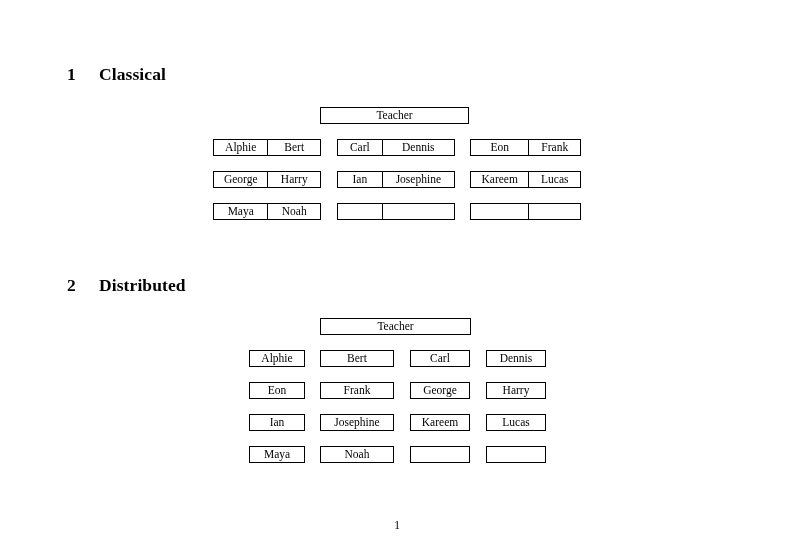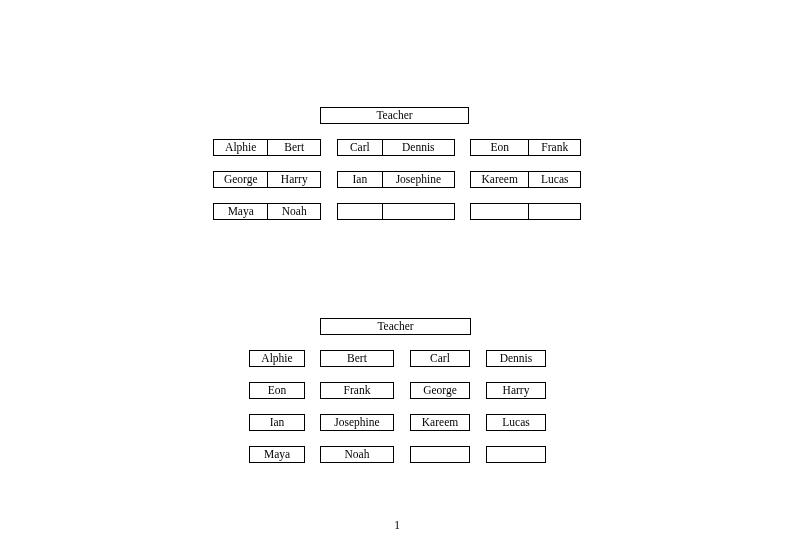--- a/index.html
+++ b/index.html
@@ -86,20 +86,23 @@
     width: 794px;
     text-align: center;
     font-size: 11.5px;
   }
 </style>
 </head>
 <body>
 
 <div class="page">
 
+  <div class="section-heading" id="heading-classical">
+    <span class="sec-num">1</span><span>Classical</span>
+  </div>
 
   <div class="box" style="left:320px; top:107px; width:149px;">Teacher</div>
 
   <div class="pair" style="left:213px; top:139px; width:108px;">
     <div class="cell" style="width:54px;">Alphie</div>
     <div class="cell" style="width:53px;">Bert</div>
   </div>
   <div class="pair" style="left:213px; top:171px; width:108px;">
     <div class="cell" style="width:54px;">George</div>
     <div class="cell" style="width:53px;">Harry</div>
@@ -128,20 +131,23 @@
   </div>
   <div class="pair" style="left:470px; top:171px; width:111px;">
     <div class="cell" style="width:58px;">Kareem</div>
     <div class="cell" style="width:52px;">Lucas</div>
   </div>
   <div class="pair" style="left:470px; top:203px; width:111px;">
     <div class="cell" style="width:58px;"></div>
     <div class="cell" style="width:52px;"></div>
   </div>
 
+  <div class="section-heading" id="heading-distributed">
+    <span class="sec-num">2</span><span>Distributed</span>
+  </div>
 
   <div class="box" style="left:320px; top:318px; width:151px;">Teacher</div>
 
   <div class="box" style="left:249px; top:350px; width:56px;">Alphie</div>
   <div class="box" style="left:320px; top:350px; width:74px;">Bert</div>
   <div class="box" style="left:410px; top:350px; width:60px;">Carl</div>
   <div class="box" style="left:486px; top:350px; width:60px;">Dennis</div>
 
   <div class="box" style="left:249px; top:382px; width:56px;">Eon</div>
   <div class="box" style="left:320px; top:382px; width:74px;">Frank</div>

